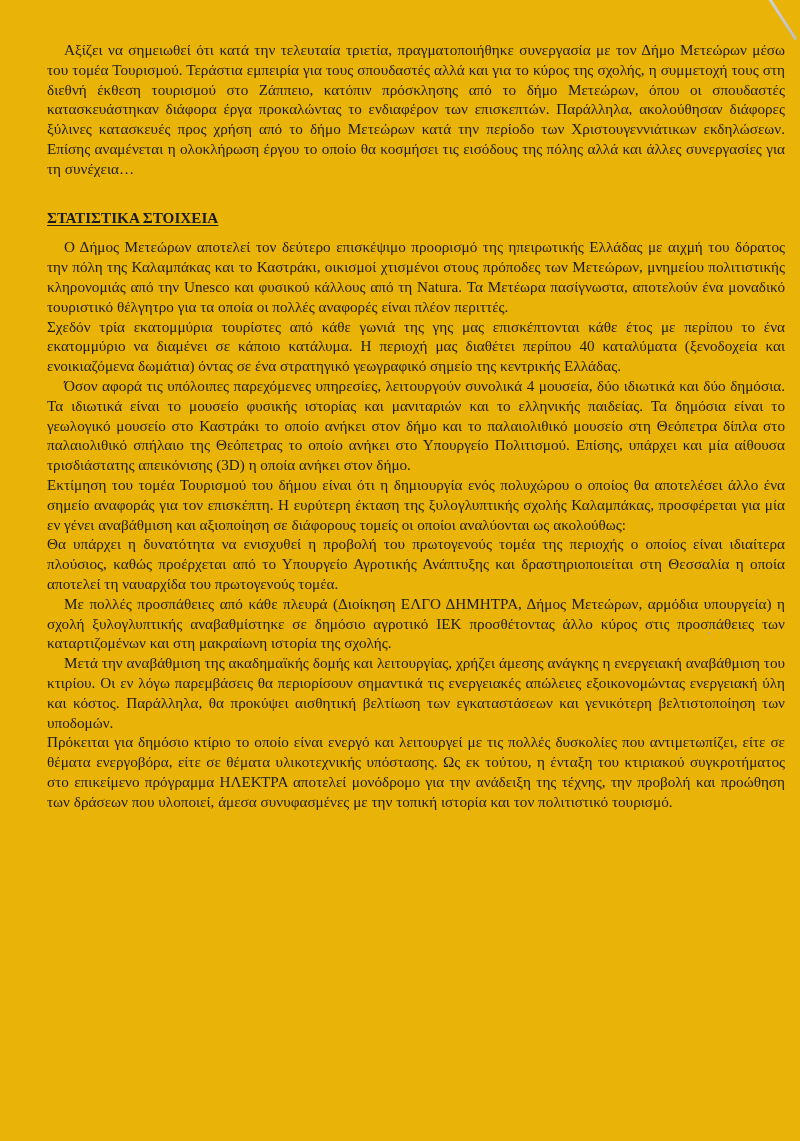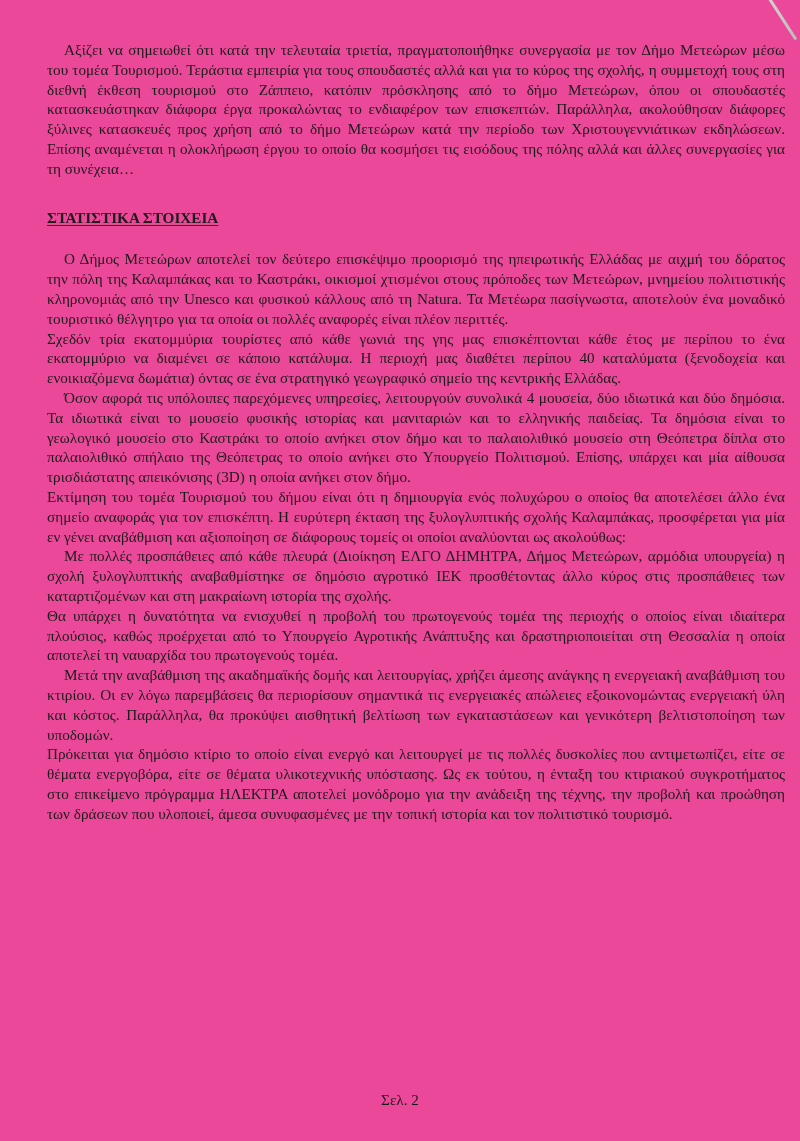--- a/index.html
+++ b/index.html
@@ -1,38 +1,38 @@
 <!DOCTYPE html>
 <html><head>
   <meta charset="utf-8">
   <style>
     html, body { margin: 0; padding: 0; background: #ffffff; }
     body { width: 800px; height: 1141px; position: relative; overflow: hidden; }
     .page {
       position: absolute; left: 0; top: 0; width: 800px; height: 1141px;
-      background: #ec4899;
+      background: #eab308;
     }
     .fold-line {
       position: absolute; left: 762px; top: -10px; width: 3px; height: 60px;
       background: linear-gradient(#d6d6d6, #bdbdbd);
       transform: rotate(-33deg); transform-origin: top left;
     }
     .content {
       position: absolute; left: 47px; top: 40px; width: 738px;
       font-family: "Liberation Serif", "DejaVu Serif", serif;
       font-size: 15.2px; line-height: 19.8px; color: #1b1b1b;
       text-align: justify;
     }
     .p { margin: 0; }
     .indent { text-indent: 17px; }
     .heading {
       font-weight: bold; text-decoration: underline; text-underline-offset: 2px;
       font-size: 15.2px; margin: 0;
     }
-    .h1 { margin-top: 29px; margin-bottom: 22px; }
+    .h1 { margin-top: 29px; margin-bottom: 10px; }
     .hA { margin-top: 37px; margin-bottom: 21px; }
     .hB { margin-top: 27px; margin-bottom: 21px; }
     .page-number {
       position: absolute; left: 0; width: 800px; top: 1091px; text-align: center;
       font-family: "Liberation Serif", "DejaVu Serif", serif;
       font-size: 15.2px; color: #1b1b1b;
     }
     .speck { position: absolute; width: 2px; height: 2px; background: #aaa; border-radius: 1px; }
   </style>
 </head>
@@ -44,21 +44,20 @@
 
   <div class="content">
     <p class="p indent">Αξίζει να σημειωθεί ότι κατά την τελευταία τριετία, πραγματοποιήθηκε συνεργασία με τον Δήμο Μετεώρων μέσω του τομέα Τουρισμού. Τεράστια εμπειρία για τους σπουδαστές αλλά και για το κύρος της σχολής, η συμμετοχή τους στη διεθνή έκθεση τουρισμού στο Ζάππειο, κατόπιν πρόσκλησης από το δήμο Μετεώρων, όπου οι σπουδαστές  κατασκευάστηκαν διάφορα έργα προκαλώντας το ενδιαφέρον των επισκεπτών. Παράλληλα, ακολούθησαν διάφορες ξύλινες κατασκευές προς χρήση από το δήμο Μετεώρων κατά την περίοδο των Χριστουγεννιάτικων εκδηλώσεων. Επίσης αναμένεται η ολοκλήρωση έργου το οποίο θα κοσμήσει τις εισόδους της πόλης αλλά και άλλες συνεργασίες για τη συνέχεια…</p>
 
     <h2 class="heading h1">ΣΤΑΤΙΣΤΙΚΑ ΣΤΟΙΧΕΙΑ</h2>
     <p class="p indent">Ο Δήμος Μετεώρων αποτελεί τον δεύτερο επισκέψιμο προορισμό της ηπειρωτικής Ελλάδας με αιχμή του δόρατος την πόλη της Καλαμπάκας και το Καστράκι, οικισμοί χτισμένοι στους πρόποδες των Μετεώρων, μνημείου πολιτιστικής κληρονομιάς από την Unesco και φυσικού κάλλους από τη Natura. Τα Μετέωρα πασίγνωστα, αποτελούν ένα μοναδικό τουριστικό θέλγητρο για τα οποία οι πολλές αναφορές είναι πλέον περιττές.</p>
     <p class="p">Σχεδόν τρία εκατομμύρια τουρίστες από κάθε γωνιά της γης μας επισκέπτονται κάθε έτος με περίπου το ένα εκατομμύριο να διαμένει σε κάποιο κατάλυμα. Η περιοχή μας διαθέτει περίπου 40 καταλύματα (ξενοδοχεία και ενοικιαζόμενα δωμάτια) όντας σε ένα στρατηγικό γεωγραφικό σημείο της κεντρικής Ελλάδας.</p>
     <p class="p indent">Όσον αφορά τις υπόλοιπες παρεχόμενες υπηρεσίες, λειτουργούν συνολικά 4 μουσεία, δύο ιδιωτικά και δύο δημόσια. Τα ιδιωτικά είναι το μουσείο φυσικής ιστορίας και μανιταριών και το ελληνικής παιδείας. Τα δημόσια είναι το γεωλογικό μουσείο στο Καστράκι το οποίο ανήκει στον δήμο και το παλαιολιθικό μουσείο στη Θεόπετρα δίπλα στο παλαιολιθικό σπήλαιο της Θεόπετρας το οποίο ανήκει στο Υπουργείο Πολιτισμού. Επίσης, υπάρχει και μία αίθουσα τρισδιάστατης απεικόνισης (3D) η οποία ανήκει στον δήμο.</p>
     <p class="p">Εκτίμηση του τομέα Τουρισμού του δήμου είναι ότι η δημιουργία ενός πολυχώρου ο οποίος θα αποτελέσει άλλο ένα σημείο αναφοράς για τον επισκέπτη. Η ευρύτερη έκταση της ξυλογλυπτικής σχολής Καλαμπάκας, προσφέρεται για μία εν γένει αναβάθμιση και αξιοποίηση σε διάφορους τομείς οι οποίοι αναλύονται ως ακολούθως:</p>
 
+    <p class="p">Θα υπάρχει η δυνατότητα να ενισχυθεί η προβολή του πρωτογενούς τομέα της περιοχής ο οποίος είναι ιδιαίτερα πλούσιος, καθώς προέρχεται από το Υπουργείο Αγροτικής Ανάπτυξης και δραστηριοποιείται στη Θεσσαλία η οποία αποτελεί τη ναυαρχίδα του πρωτογενούς τομέα.</p>
     <p class="p indent">Με πολλές προσπάθειες από κάθε πλευρά (Διοίκηση ΕΛΓΟ ΔΗΜΗΤΡΑ, Δήμος Μετεώρων, αρμόδια υπουργεία) η σχολή ξυλογλυπτικής αναβαθμίστηκε σε δημόσιο αγροτικό ΙΕΚ προσθέτοντας άλλο κύρος στις προσπάθειες των καταρτιζομένων και στη μακραίωνη ιστορία της σχολής.</p>
-    <p class="p">Θα υπάρχει η δυνατότητα να ενισχυθεί η προβολή του πρωτογενούς τομέα της περιοχής ο οποίος είναι ιδιαίτερα πλούσιος, καθώς προέρχεται από το Υπουργείο Αγροτικής Ανάπτυξης και δραστηριοποιείται στη Θεσσαλία η οποία αποτελεί τη ναυαρχίδα του πρωτογενούς τομέα.</p>
 
     <p class="p indent">Μετά την αναβάθμιση της ακαδημαϊκής δομής και λειτουργίας, χρήζει άμεσης ανάγκης η ενεργειακή αναβάθμιση του κτιρίου. Οι εν λόγω παρεμβάσεις θα περιορίσουν σημαντικά τις ενεργειακές απώλειες εξοικονομώντας ενεργειακή ύλη και κόστος. Παράλληλα, θα προκύψει αισθητική βελτίωση των εγκαταστάσεων και γενικότερη βελτιστοποίηση των υποδομών.</p>
     <p class="p">Πρόκειται για δημόσιο κτίριο το οποίο είναι ενεργό και λειτουργεί με τις πολλές δυσκολίες που αντιμετωπίζει, είτε σε θέματα ενεργοβόρα, είτε σε θέματα υλικοτεχνικής υπόστασης. Ως εκ τούτου, η ένταξη του κτιριακού συγκροτήματος στο επικείμενο πρόγραμμα ΗΛΕΚΤΡΑ αποτελεί μονόδρομο για την ανάδειξη της τέχνης, την προβολή και προώθηση των δράσεων που υλοποιεί, άμεσα συνυφασμένες με την τοπική ιστορία και τον πολιτιστικό τουρισμό.</p>
   </div>
 
-  <div class="page-number">Σελ. 2</div>
 </div>
 
 </body></html>

